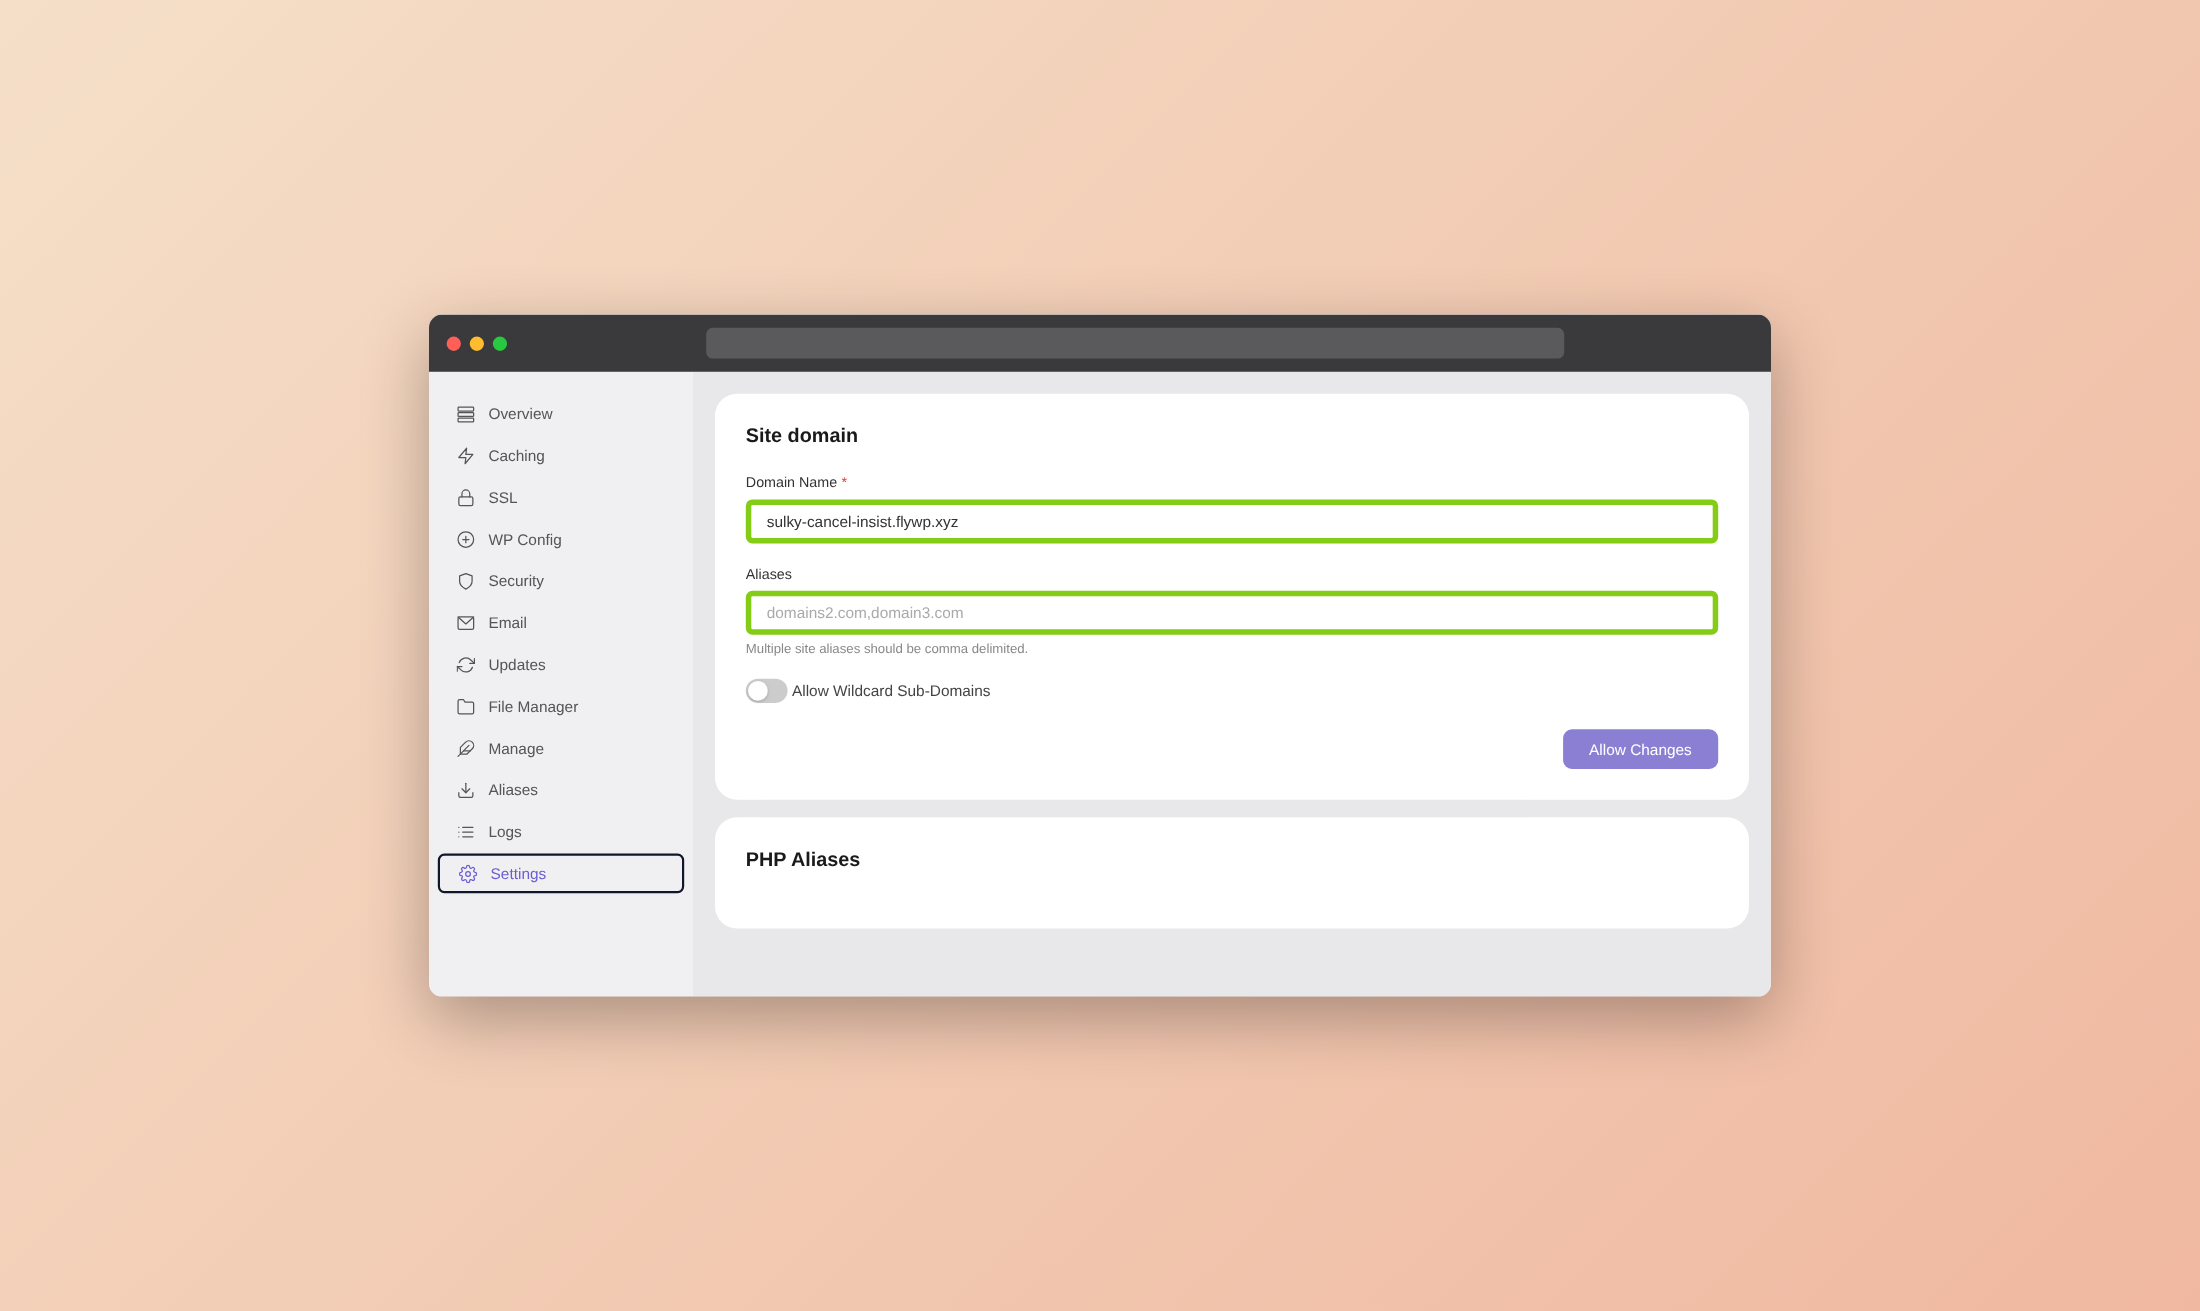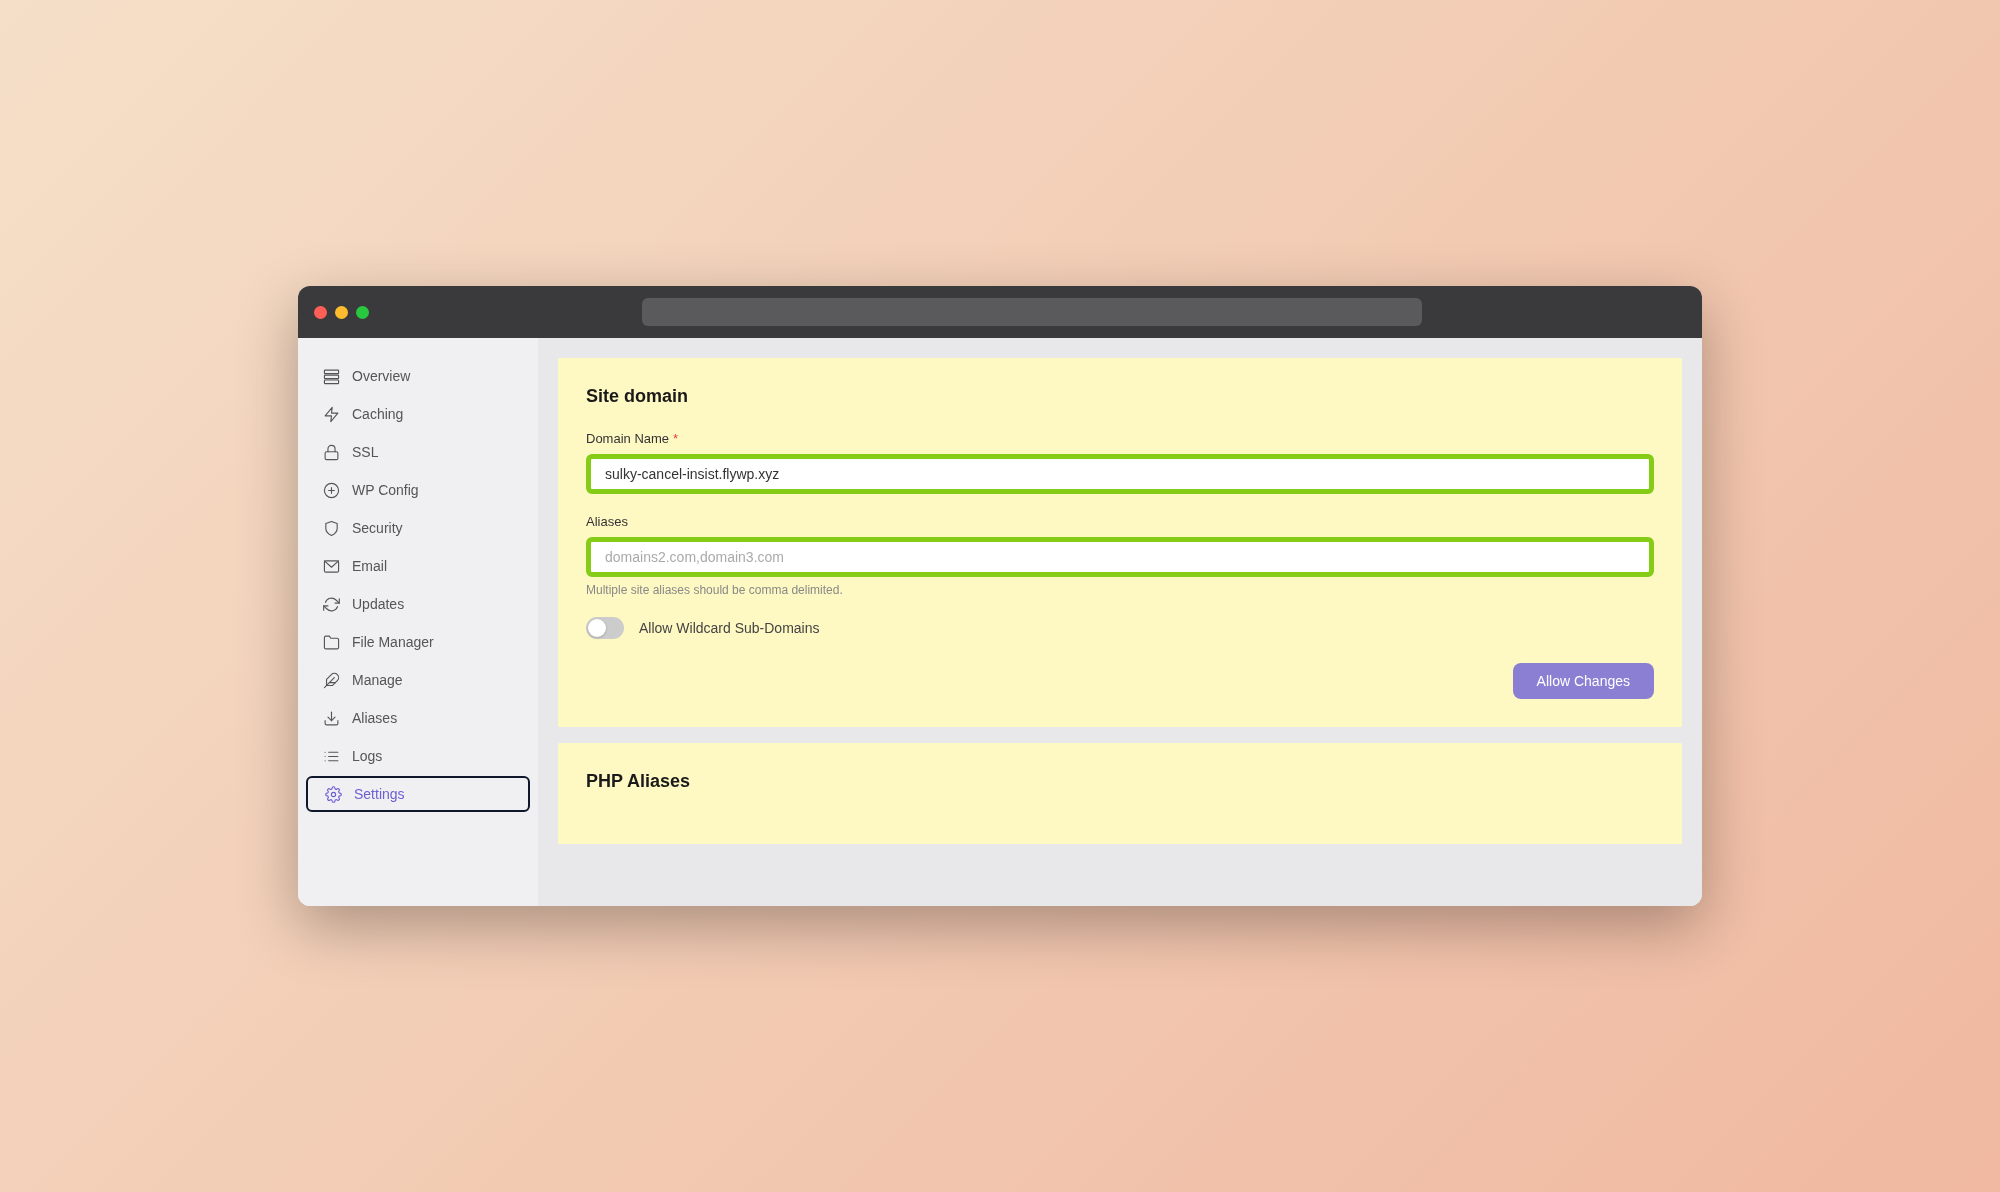--- a/index.html
+++ b/index.html
@@ -8,21 +8,21 @@
       width: 2000px;
       height: 1192px;
       background: linear-gradient(135deg, #f5dfc8 0%, #f0b8a0 100%);
       display: flex;
       align-items: center;
       justify-content: center;
       font-family: -apple-system, BlinkMacSystemFont, 'Segoe UI', sans-serif;
     }
 
     .window {
-      width: 1404px;
+      width: 1220px;
       height: 620px;
       background: #e8e8ea;
       border-radius: 12px;
       overflow: hidden;
       box-shadow: 0 20px 60px rgba(0,0,0,0.3);
       display: flex;
       flex-direction: column;
     }
 
     .titlebar {
@@ -109,22 +109,22 @@
       flex: 1;
       padding: 20px;
       overflow-y: auto;
       display: flex;
       flex-direction: column;
       gap: 16px;
       background: #e8e8ea;
     }
 
     .card {
-      background: #fef9c3;
-      border-radius: 2px;
+      background: #ffffff;
+      border-radius: 20px;
       padding: 28px;
     }
 
     .card-title {
       font-size: 18px;
       font-weight: 600;
       color: #1a1a1a;
       margin-bottom: 24px;
     }
 
@@ -164,21 +164,21 @@
 
     .form-hint {
       font-size: 12px;
       color: #888;
       margin-top: 6px;
     }
 
     .toggle-row {
       display: flex;
       align-items: center;
-      gap: 15px;
+      gap: 4px;
       margin-top: 8px;
     }
 
     .toggle {
       width: 38px;
       height: 22px;
       background: #ccc;
       border-radius: 11px;
       position: relative;
       cursor: pointer;

